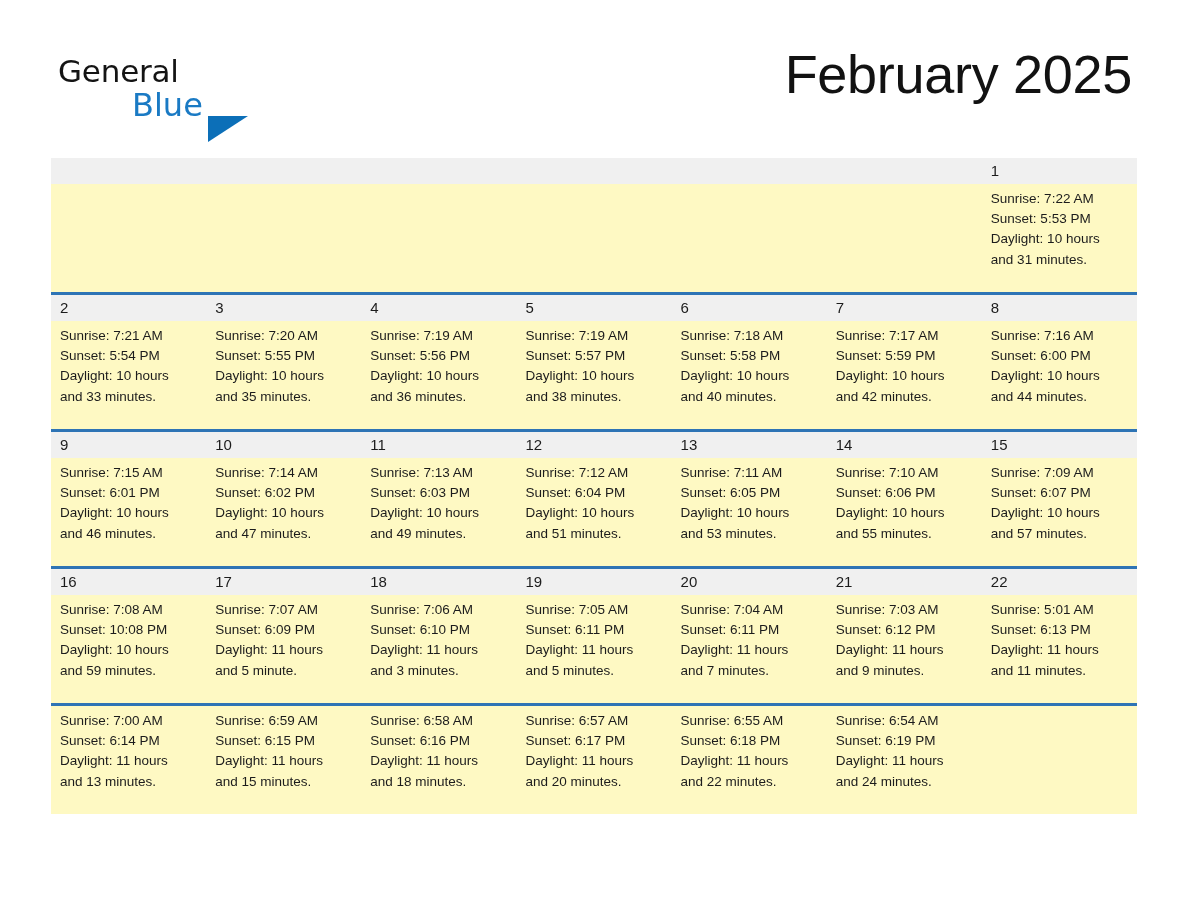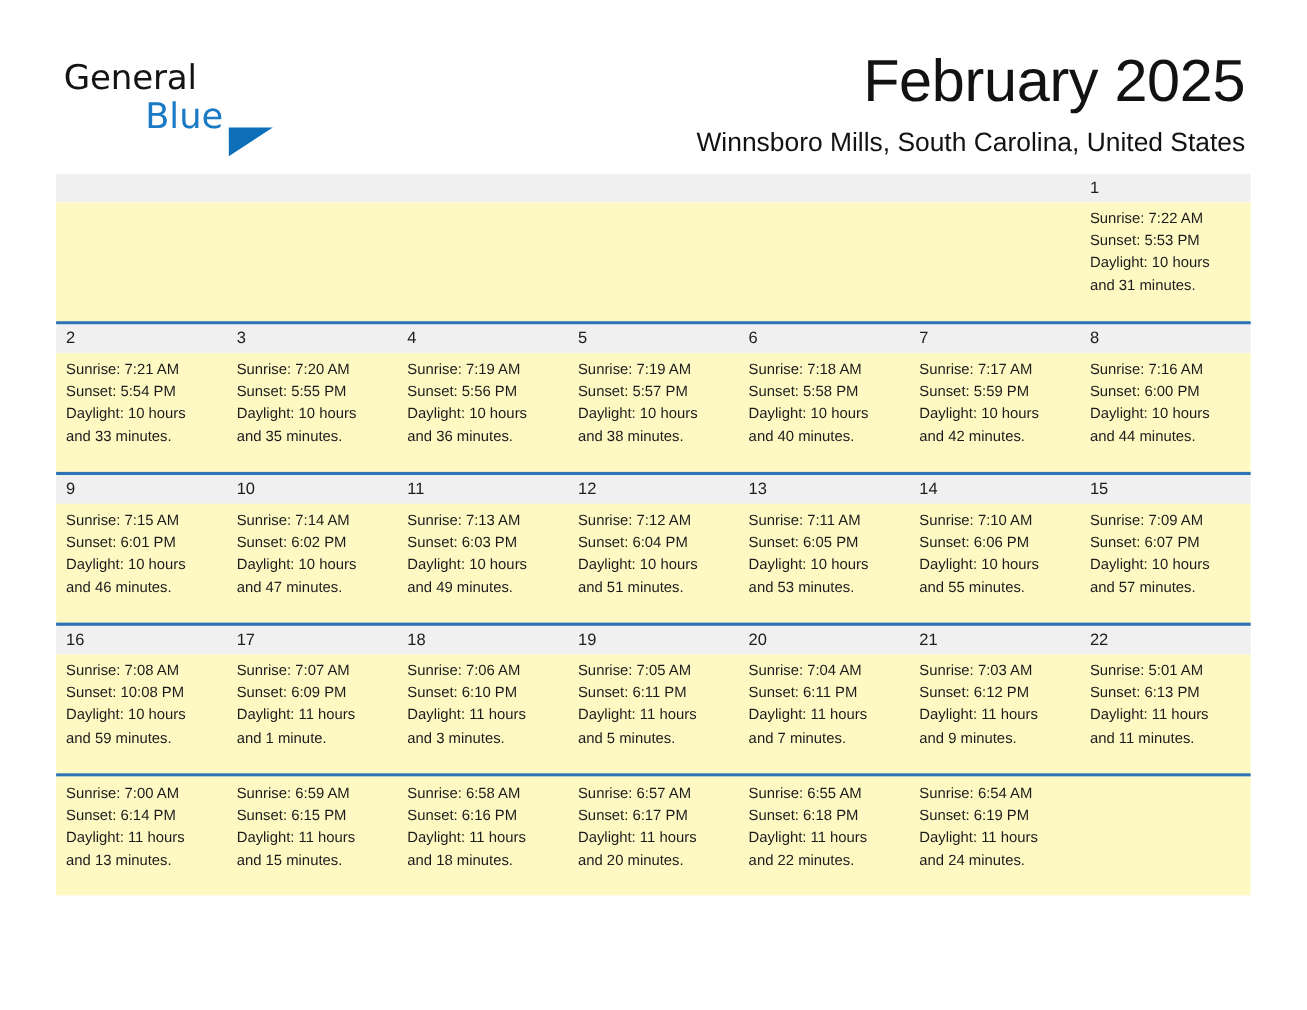--- a/index.html
+++ b/index.html
@@ -156,21 +156,20 @@
 
 <div class="page">
 
   <div class="header">
     <div class="logo">
       <span class="logo-line1">General</span>
       <span class="logo-tri"></span>
       <span class="logo-line2">Blue</span>
     </div>
     <div class="title">February 2025</div>
-    <div class="subtitle">Winnsboro Mills, South Carolina, United States</div>
   </div>
 
   <div class="calendar">
 
 
     <div class="week-row">
       <div class="daynum-band">
         <div class="daynum"></div>
         <div class="daynum"></div>
         <div class="daynum"></div>
@@ -351,21 +350,21 @@
         <div class="detail-cell">
           <div>Sunrise: 7:08 AM</div>
           <div>Sunset: 10:08 PM</div>
           <div>Daylight: 10 hours</div>
           <div>and 59 minutes.</div>
         </div>
         <div class="detail-cell">
           <div>Sunrise: 7:07 AM</div>
           <div>Sunset: 6:09 PM</div>
           <div>Daylight: 11 hours</div>
-          <div>and 1 minute.</div>
+          <div>and 5 minute.</div>
         </div>
         <div class="detail-cell">
           <div>Sunrise: 7:06 AM</div>
           <div>Sunset: 6:10 PM</div>
           <div>Daylight: 11 hours</div>
           <div>and 3 minutes.</div>
         </div>
         <div class="detail-cell">
           <div>Sunrise: 7:05 AM</div>
           <div>Sunset: 6:11 PM</div>

